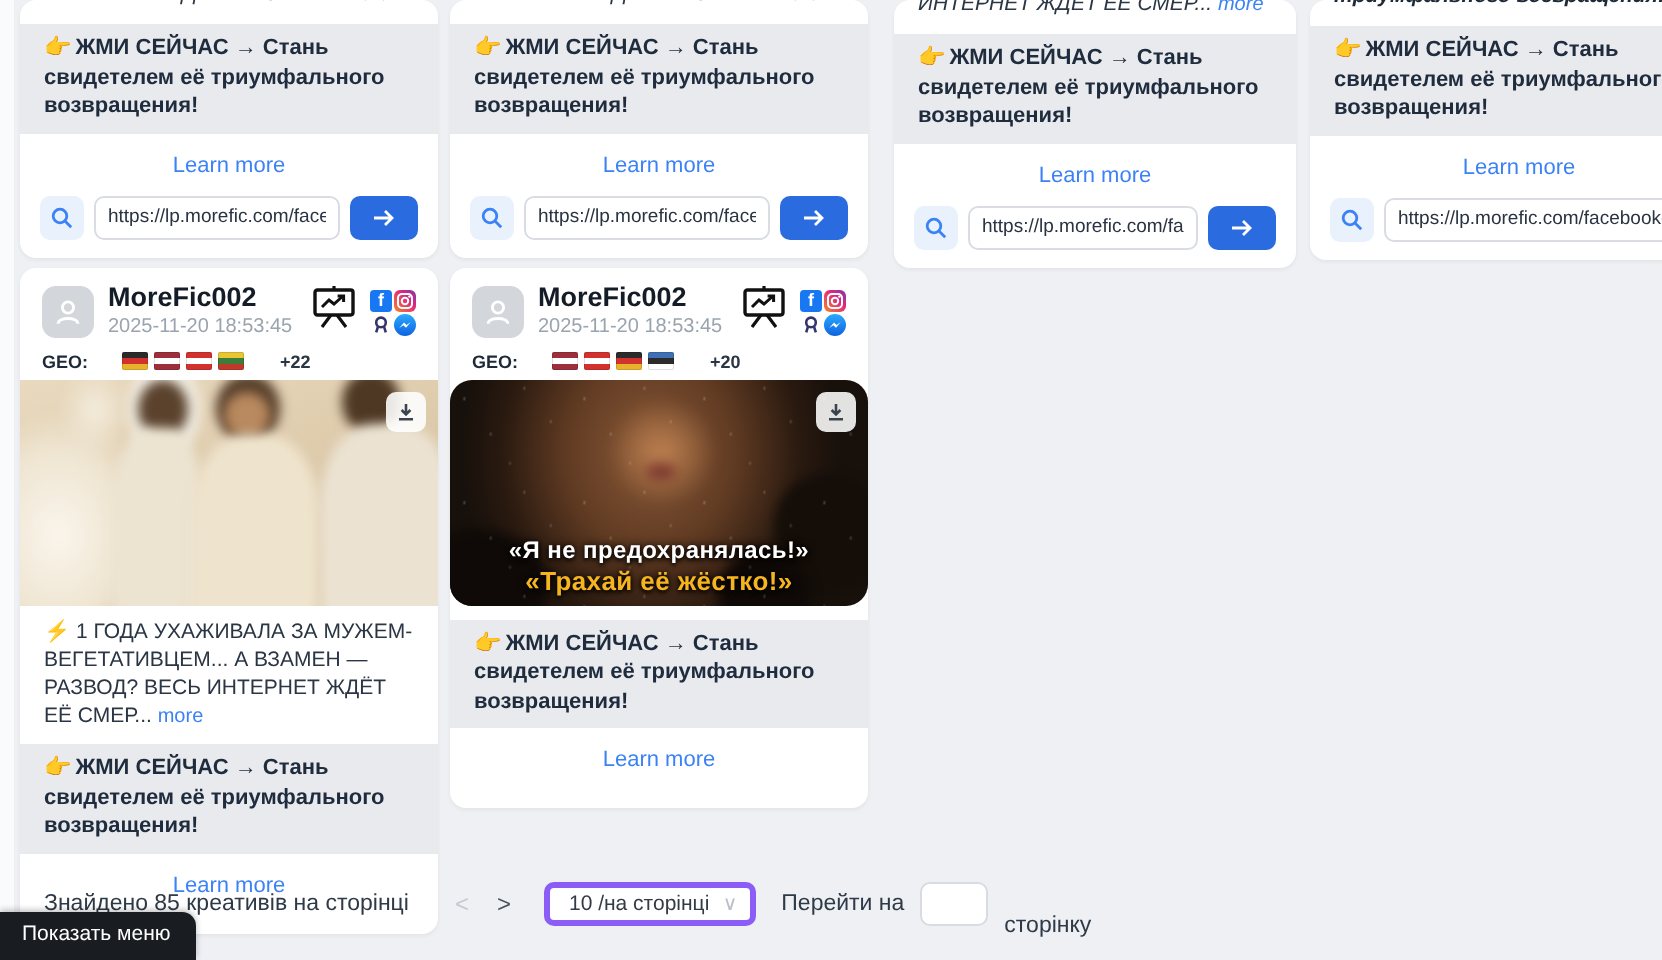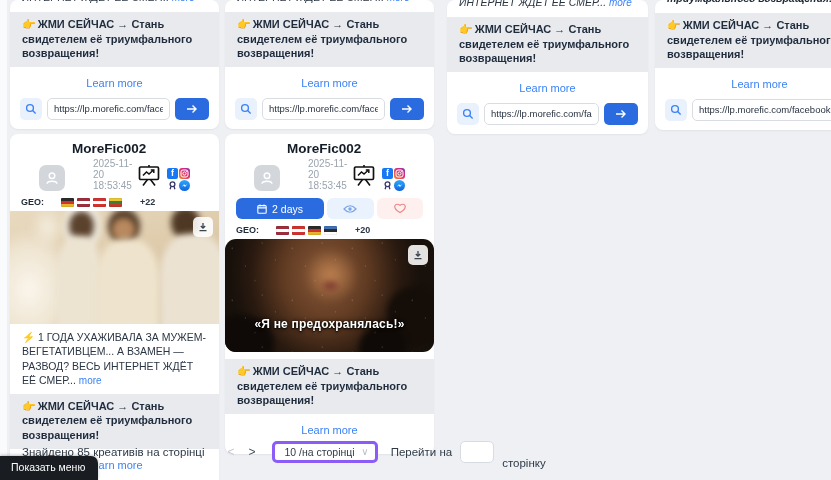--- a/index.html
+++ b/index.html
@@ -38,26 +38,26 @@
   .search-sq { flex:0 0 22px; height:22px; background:#e8f1fc; border-radius:5px;
                display:flex; align-items:center; justify-content:center; }
   .url-input { flex:1 1 auto; min-width:0; height:22px; border:1px solid #d9dde3; border-radius:5px;
                padding:0 6px; font-size:9.5px; color:#2a3342; font-family:"Liberation Sans",sans-serif; outline:none; background:#fff;}
   .sq-btn { height:22px; border:none; border-radius:5px; background:var(--accent,#2b6be0);
             display:flex; align-items:center; justify-content:center; cursor:pointer; }
   .arrow-btn { flex:0 0 34px; }
 
   
   .creative { margin-top:5px; }
-  .profile-row { display:flex; align-items:flex-end; padding:8px 29px 0; }
+  .profile-row { display:flex; align-items:center; padding:8px 11px 0; }
   .avatar { width:26px; height:26px; border-radius:7px; background:#d3d7dc; flex:0 0 26px;
             display:flex; align-items:center; justify-content:center; }
   .pr-text { margin-left:7px; flex:1 1 auto; min-width:0; }
   .p-name { font-size:13.5px; font-weight:bold; color:#141c27; line-height:1.1; }
-  .p-date { font-size:10px; color:#9aa4ae; margin-top:2px;margin-left:21px; }
+  .p-date { font-size:10px; color:#9aa4ae; margin-top:2px; }
   .board-icon { margin:1px 6px 0 0; }
   .social-grid { display:grid; grid-template-columns:11px 11px; grid-auto-rows:11px; gap:1px; margin-top:1px; }
   .soc { width:11px; height:11px; display:flex; align-items:center; justify-content:center; }
   .soc-fb { background:#1877f2; border-radius:2px; color:#fff; font-size:9px; font-weight:bold; line-height:1; }
   .soc-ig { background:linear-gradient(45deg,#f58529,#dd2a7b 60%,#8134af); border-radius:3px; }
   .soc-badge { background:#fff; }
   .soc-msg { background:linear-gradient(180deg,#29a9ff,#1063e0); border-radius:50%; }
 
   .btn-row { display:flex; gap:3px; padding:0 11px; margin-top:7px; }
   .days-btn { flex:1.9; height:21px; background:var(--accent,#2b6be0); color:#fff; border:none; border-radius:6px;
@@ -308,58 +308,39 @@
                 <path d="M4 6.3 L3.1 9.2 M7 6.3 L7.9 9.2" stroke="#35356b" stroke-width="1.3"></path>
               </svg>
             </span>
           <span class="soc soc-msg">
               <svg width="11" height="11" viewBox="0 0 11 11">
                 <path d="M2.6 7 L5 4.2 L6.3 5.5 L8.4 4 L6 6.9 L4.7 5.6 Z" fill="#fff"></path>
               </svg>
             </span>
         </span>
       </div>
-      <div class="btn-row">
-        <button class="days-btn">
-            <svg width="10" height="10" viewBox="0 0 10 10">
-              <rect x="0.8" y="1.6" width="8.4" height="7.6" rx="1" fill="none" stroke="#fff" stroke-width="1.1"></rect>
-              <path d="M0.8 3.9 H9.2 M3 0.4 V2.2 M7 0.4 V2.2" stroke="#fff" stroke-width="1.1"></path>
-            </svg>
-            <span>2 days</span>
-          </button>
-        <button class="eye-btn">
-            <svg width="14" height="10" viewBox="0 0 14 10">
-              <path d="M1 5 Q7 -1.5 13 5 Q7 11.5 1 5 Z" fill="none" stroke="#7aa5e9" stroke-width="1.2"></path>
-              <circle cx="7" cy="5" r="1.7" fill="#7aa5e9"></circle>
-            </svg>
-          </button>
-        <button class="heart-btn">
-            <svg width="12" height="11" viewBox="0 0 12 11">
-              <path d="M6 9.6 C-3.2 4.2 1.8 -1.2 6 2.4 C10.2 -1.2 15.2 4.2 6 9.6 Z" fill="none" stroke="#ee8585" stroke-width="1.2"></path>
-            </svg>
-          </button>
-      </div>
       <div class="geo-row">
         <span class="geo-label">GEO:</span>
         <span style="display:flex;gap:3px;">
             <span class="flag" style="background: linear-gradient(rgb(157, 47, 60) 0px, rgb(157, 47, 60) 33.4%, rgb(255, 255, 255) 33.4%, rgb(255, 255, 255) 66.7%, rgb(157, 47, 60) 66.7%, rgb(157, 47, 60) 100%);"></span>
             <span class="flag" style="background: linear-gradient(rgb(210, 50, 46) 0px, rgb(210, 50, 46) 33.4%, rgb(255, 255, 255) 33.4%, rgb(255, 255, 255) 66.7%, rgb(210, 50, 46) 66.7%, rgb(210, 50, 46) 100%);"></span>
             <span class="flag" style="background: linear-gradient(rgb(43, 43, 43) 0px, rgb(43, 43, 43) 33.4%, rgb(210, 50, 46) 33.4%, rgb(210, 50, 46) 66.7%, rgb(231, 179, 44) 66.7%, rgb(231, 179, 44) 100%);"></span>
             <span class="flag" style="background: linear-gradient(rgb(63, 111, 181) 0px, rgb(63, 111, 181) 33.4%, rgb(43, 43, 43) 33.4%, rgb(43, 43, 43) 66.7%, rgb(255, 255, 255) 66.7%, rgb(255, 255, 255) 100%);"></span>
           </span>
         <span class="geo-more">+20</span>
       </div>
       <div class="media scene-rain">
         <div class="blob sr-glow"></div>
           <div class="blob sr-lips"></div>
         <div class="blob sr-hand1"></div>
           <div class="blob sr-hand2"></div>
           <div class="blob sr-hand3"></div>
         <div class="drops"></div>
         <div class="cap cap1">«Я не предохранялась!»</div>
+        <div class="cap cap2">«Трахай её жёстко!»</div>
         <button class="img-dl">
             <svg width="10" height="10" viewBox="0 0 10 10">
               <path d="M5 1 V6 M2.8 4 L5 6.2 L7.2 4 M1.5 8.6 H8.5" fill="none" stroke="#3a4450" stroke-width="1.3"></path>
             </svg>
           </button>
       </div>
       <div class="cta"><span class="hand">👉</span><span>ЖМИ СЕЙЧАС → Стань свидетелем её триумфального возвращения!</span></div>
       <div class="learn"><span>Learn more</span></div>
       <div class="urlbar">
         

